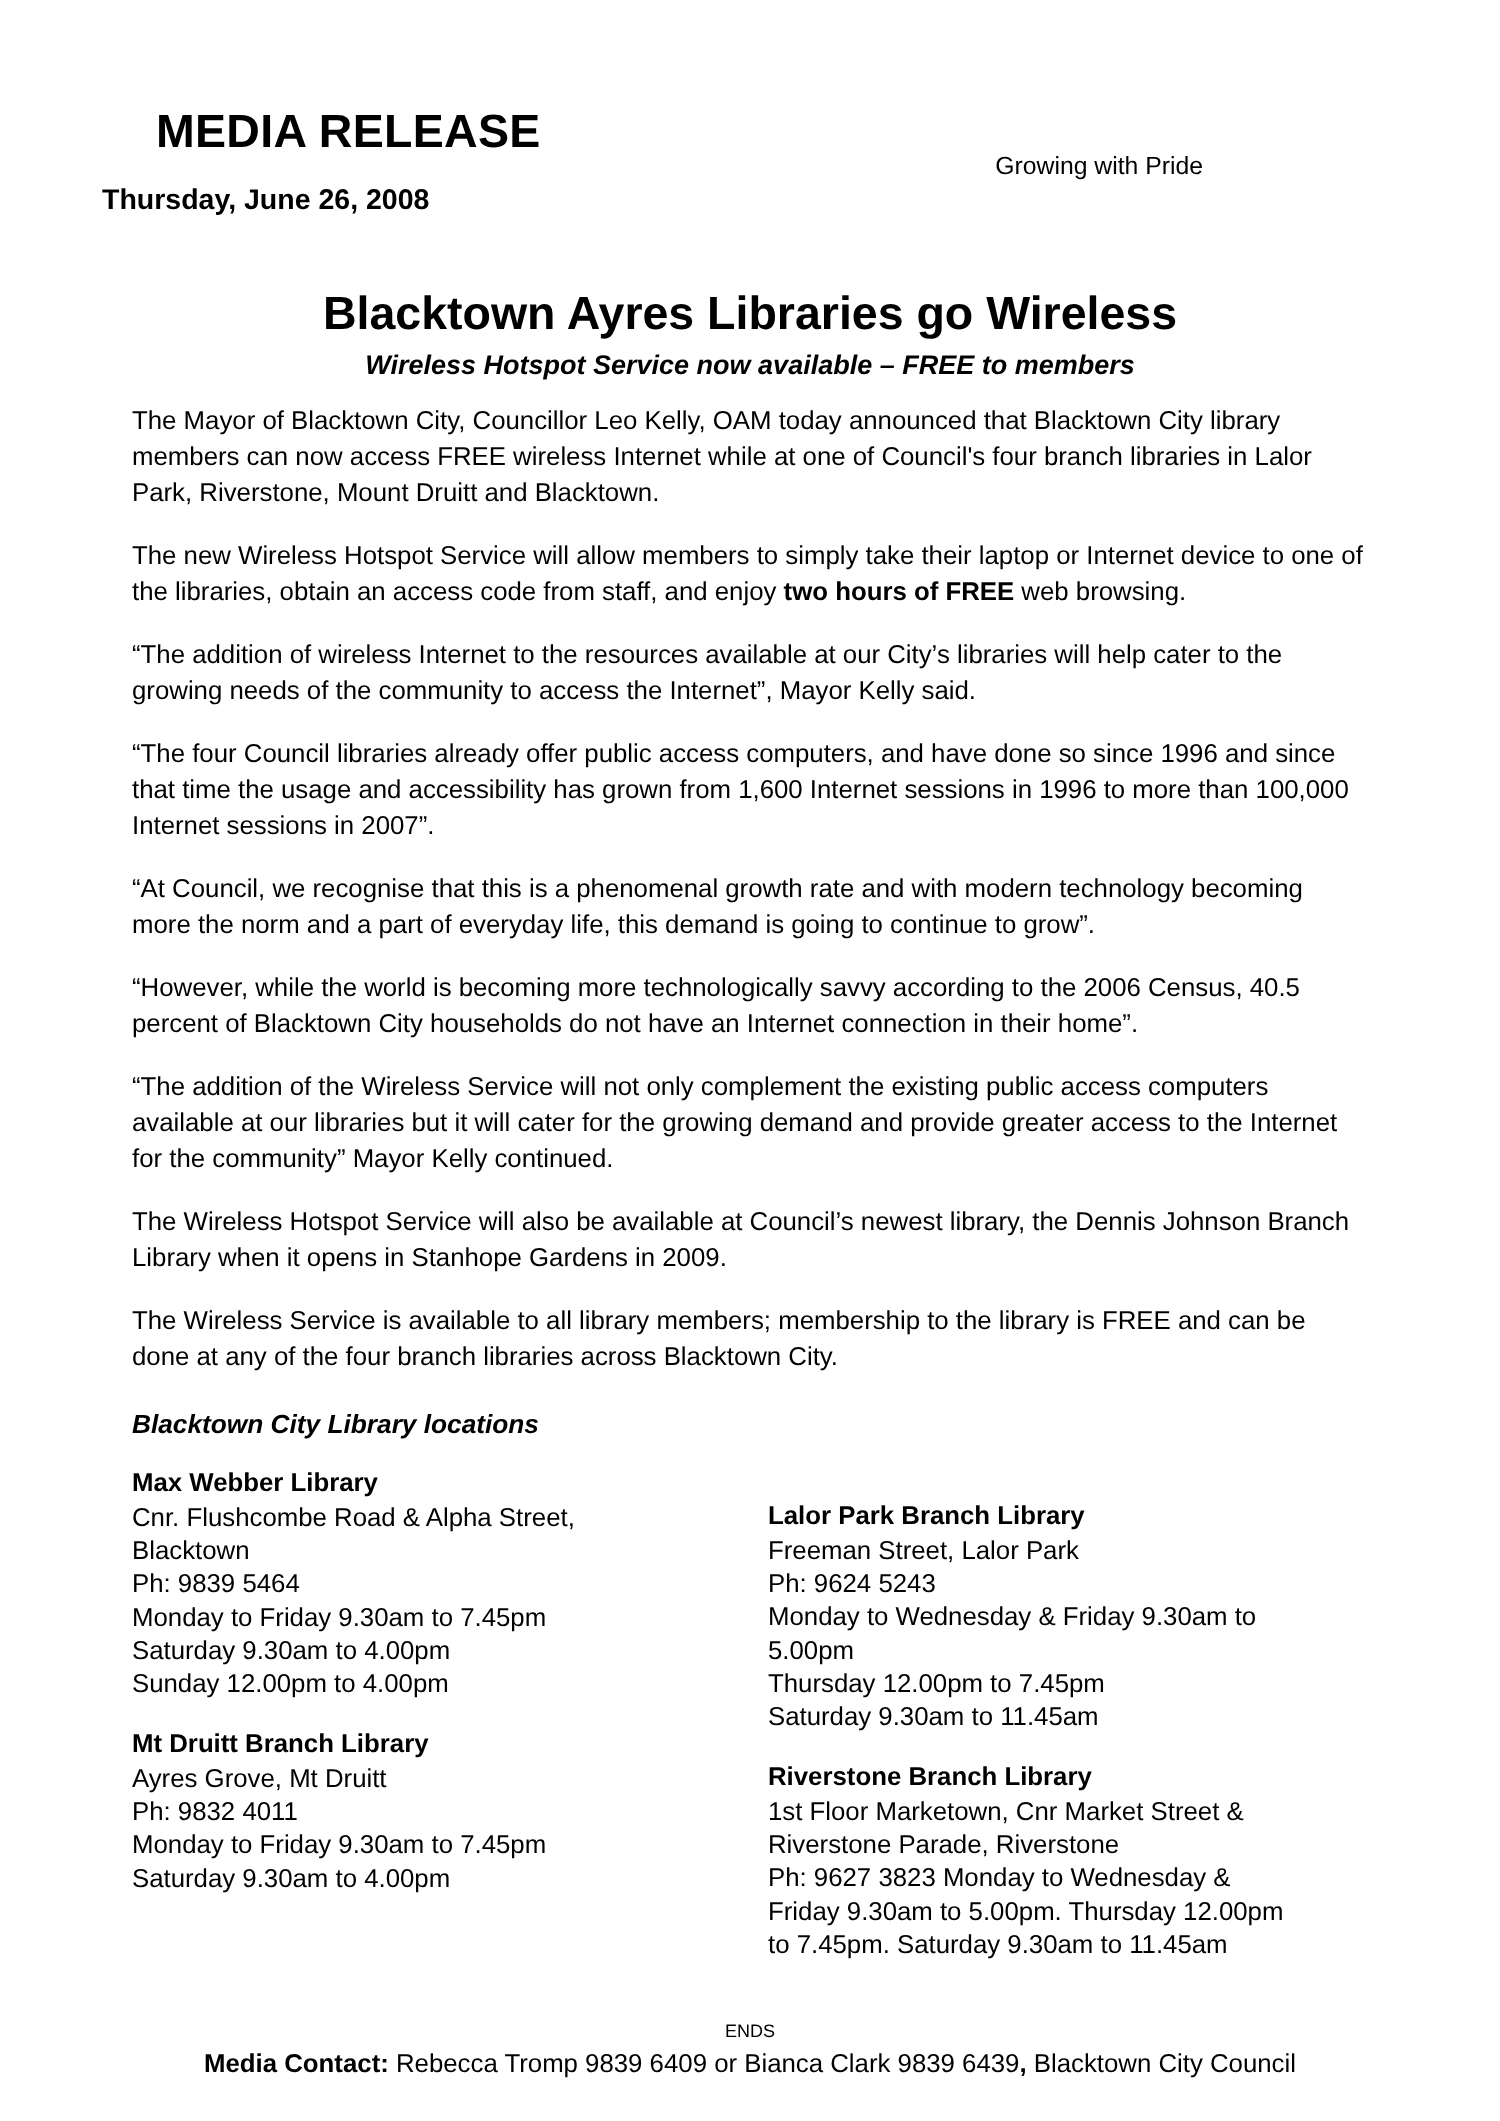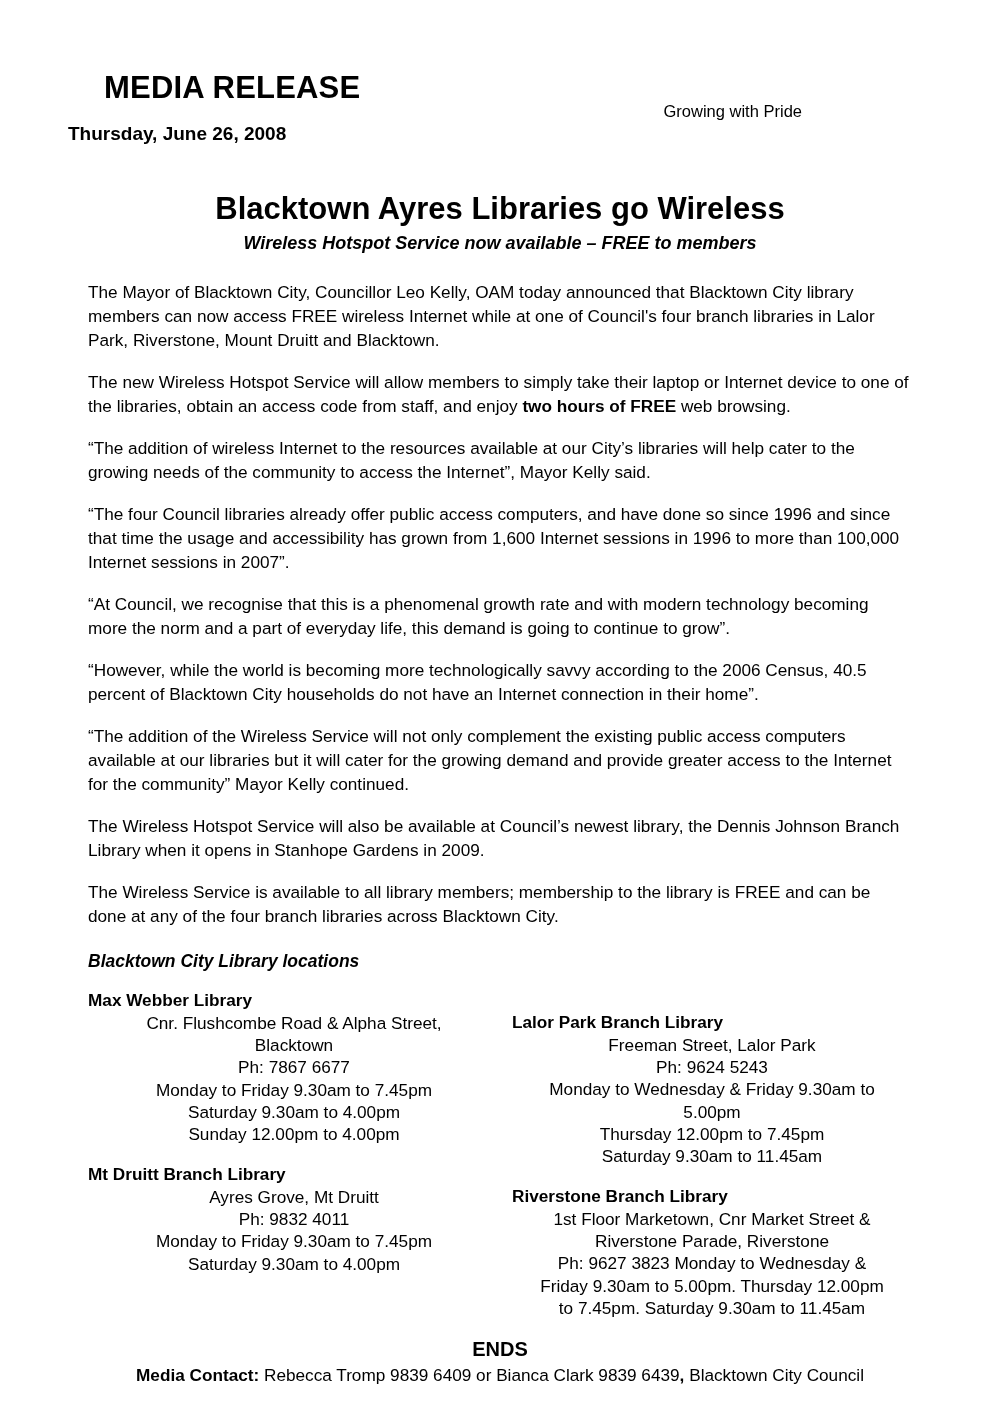--- a/index.html
+++ b/index.html
@@ -55,21 +55,21 @@
     line-height: 1.15;
   }
   .subhead {
     text-align: center;
     font-size: 18px;
     font-weight: bold;
     font-style: italic;
     margin: 6px 0 0 0;
   }
   .body-copy {
-    margin-top: 26px;
+    margin-top: 14px;
   }
   .body-copy p {
     font-size: 17.2px;
     line-height: 1.42;
     margin: 0 0 17px 0;
     text-align: left;
   }
   .body-copy p:last-child {
     margin-bottom: 0;
   }
@@ -100,35 +100,34 @@
   }
   .loc-name {
     font-size: 17.2px;
     font-weight: bold;
     margin: 0 0 1px 0;
   }
   .loc-line {
     font-size: 17.2px;
     line-height: 1.30;
     margin: 0;
-    text-align: center;
   }
   .spacer-right-top {
     height: 22px;
   }
   .footer {
     position: absolute;
     left: 0;
     right: 0;
     bottom: 28px;
     text-align: center;
   }
   .ends {
-    font-size: 20px;
-    font-weight: bold;
+    font-size: 12px;
+    font-weight: normal;
     margin: 0 0 4px 0;
   }
   .contact {
     font-size: 17.2px;
     margin: 0;
   }
   .contact .label {
     font-weight: bold;
   }
   .contact .comma-bold {
@@ -164,21 +163,21 @@
   <div class="locations-title">Blacktown City Library locations</div>
 
   <div class="locations">
 
     <div class="col col-left">
 
       <div class="loc">
         <div class="loc-name">Max Webber Library</div>
         <div class="loc-line">Cnr. Flushcombe Road &amp; Alpha Street,</div>
         <div class="loc-line">Blacktown</div>
-        <div class="loc-line">Ph: 7867 6677</div>
+        <div class="loc-line">Ph: 9839 5464</div>
         <div class="loc-line">Monday to Friday 9.30am to 7.45pm</div>
         <div class="loc-line">Saturday 9.30am to 4.00pm</div>
         <div class="loc-line">Sunday 12.00pm to 4.00pm</div>
       </div>
 
       <div class="loc">
         <div class="loc-name">Mt Druitt Branch Library</div>
         <div class="loc-line">Ayres Grove, Mt Druitt</div>
         <div class="loc-line">Ph: 9832 4011</div>
         <div class="loc-line">Monday to Friday 9.30am to 7.45pm</div>

